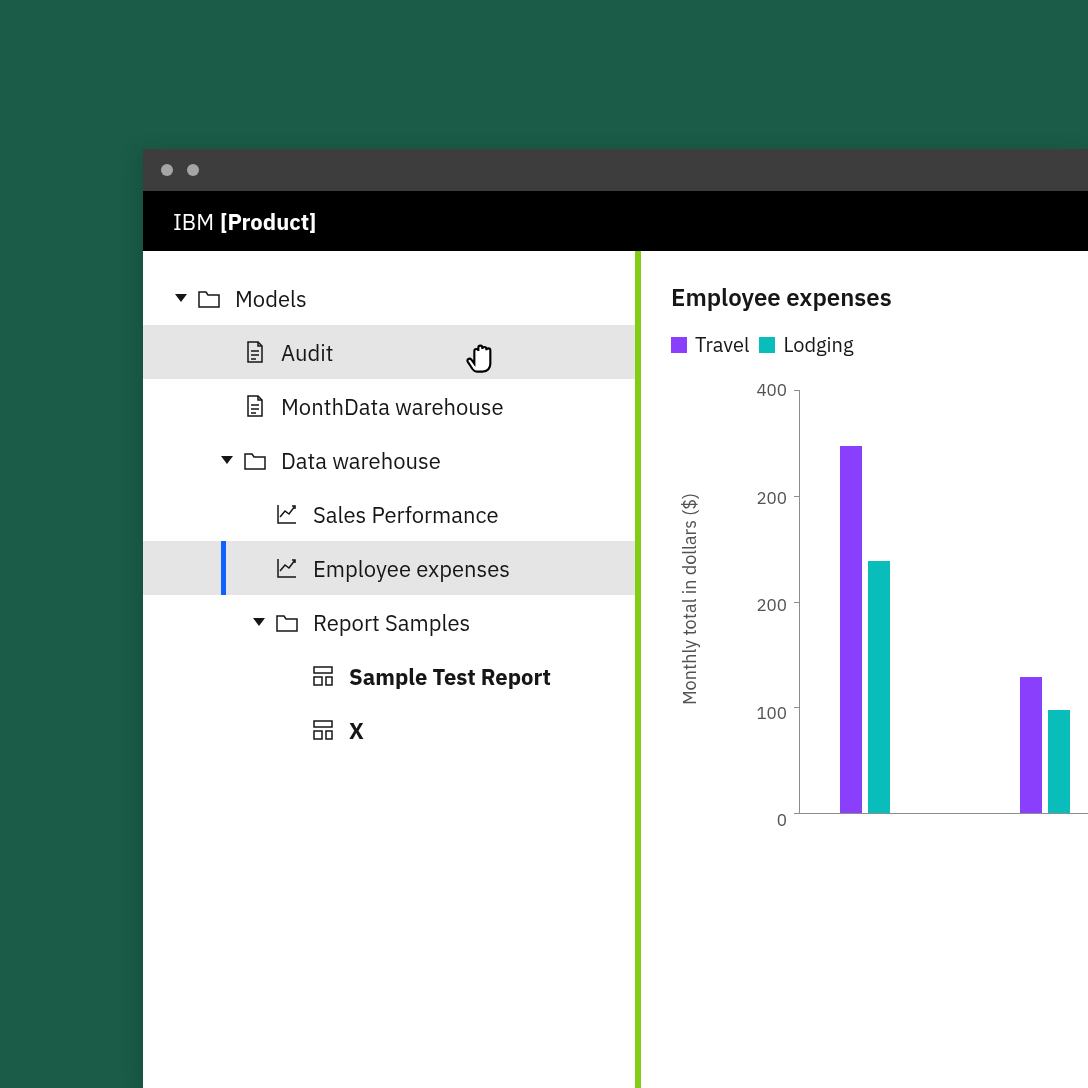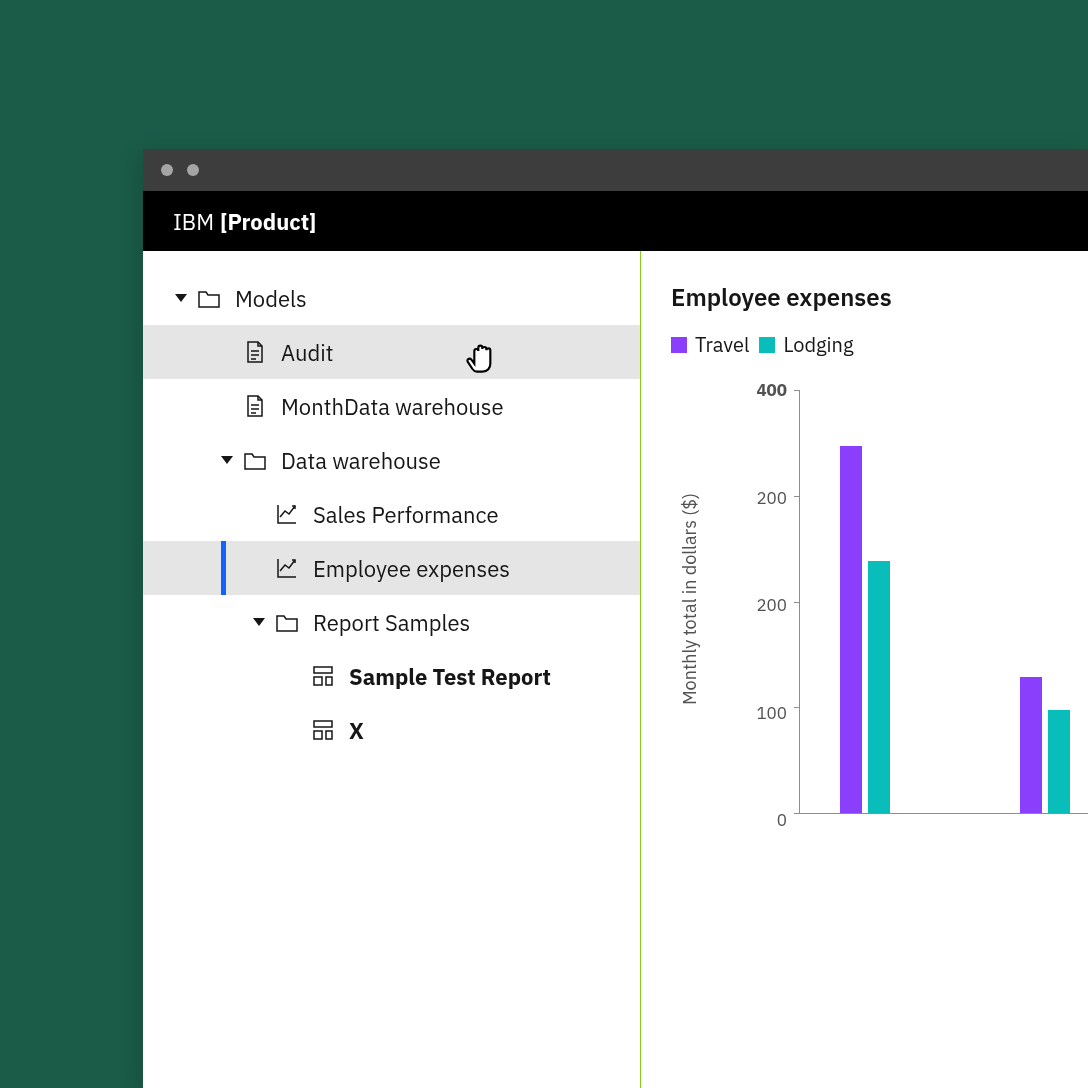--- a/index.html
+++ b/index.html
@@ -61,21 +61,21 @@
     color: #161616;
     letter-spacing: -0.5px;
   }
   .content {
     flex: 1;
     display: flex;
     background: #fff;
   }
   .sidebar {
     width: 498px;
-    border-right: 1px solid #84cc16;
+    border-right: 6px solid #84cc16;
     padding-top: 20px;
     padding-bottom: 20px;
   }
   .chart-panel {
     flex: 1;
     padding: 30px 0 0 30px;
   }
   
   .tree { font-size: 22px; color: #161616; }
   .tree-row {
@@ -304,21 +304,21 @@
             <span>Lodging</span>
           </div>
         </div>
       <div class="chart-stage">
         <div class="ylabel">Monthly total in dollars ($)</div>
         <div class="yaxis" id="yaxis">
             <div class="ytick" style="top: 100%;">0</div>
             <div class="ytick" style="top: 75%;">100</div>
             <div class="ytick" style="top: 50%;">200</div>
             <div class="ytick" style="top: 25%;">200</div>
-            <div class="ytick" style="top: 0%; font-weight: bold;">400</div>
+            <div class="ytick" style="top: 0%;">400</div>
           </div>
         <div class="plot" id="plot">
             <div class="tick-mark" style="top: 100%;"></div>
             <div class="tick-mark" style="top: 75%;"></div>
             <div class="tick-mark" style="top: 50%;"></div>
             <div class="tick-mark" style="top: 25%;"></div>
             <div class="tick-mark" style="top: 0%;"></div>
             <div class="bar-group" style="left: 40px;">
               <div class="bar purple" title="Travel: 350" style="height: 367.5px;"></div>
               <div class="bar teal" title="Lodging: 240" style="height: 252px;"></div>

